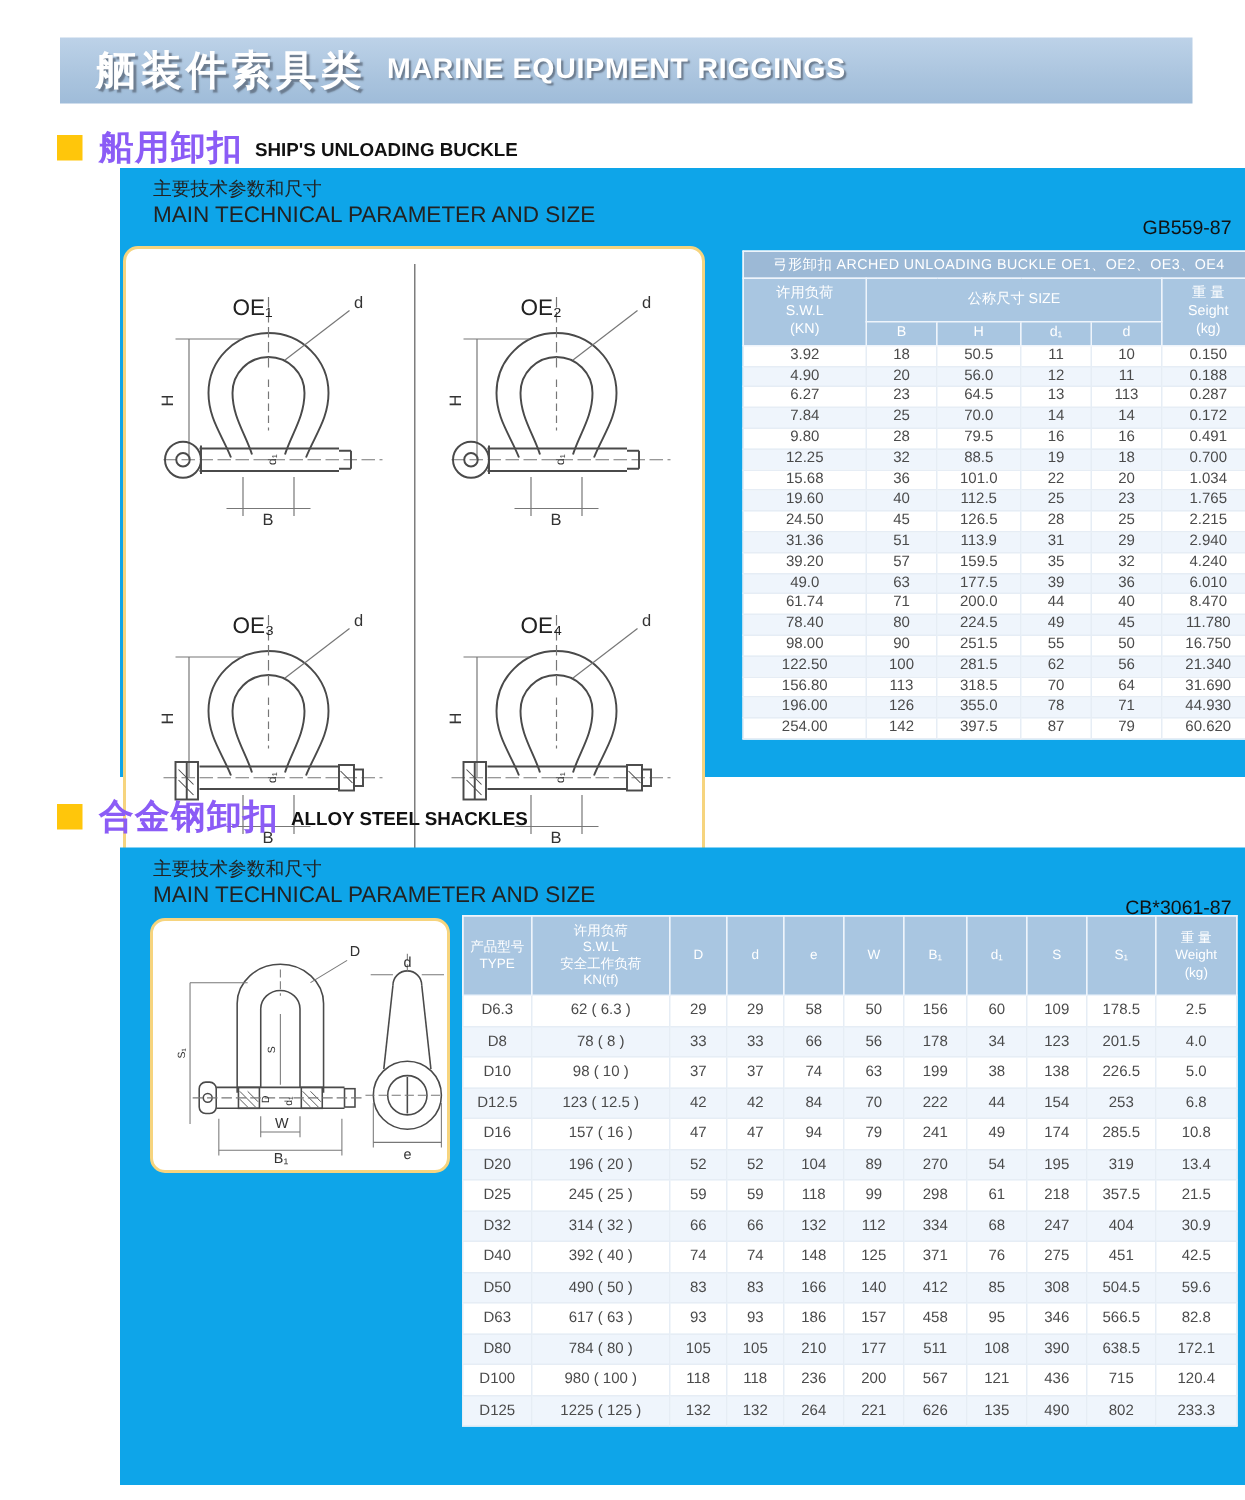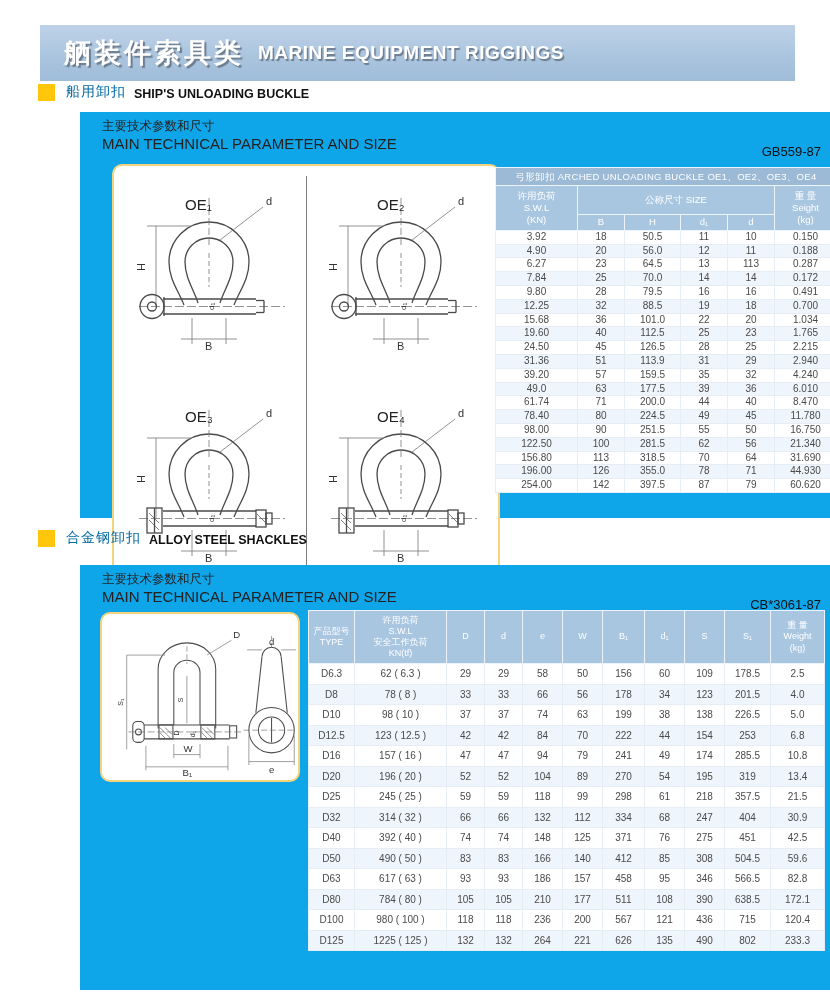--- a/index.html
+++ b/index.html
@@ -2,49 +2,49 @@
 <html><head>
 <meta charset="utf-8">
 <style>
   html,body{margin:0;padding:0;}
   body{
     width:830px;height:1000px;position:relative;background:#ffffff;
     font-family:"Liberation Sans","DejaVu Sans",sans-serif;color:#222;
     -webkit-font-smoothing:antialiased;
   }
   .banner{
-    position:absolute;left:40px;top:25px;width:755px;height:56px;
+    position:absolute;left:40px;top:25px;width:755px;height:44px;
     background:linear-gradient(180deg,#bdd2e8 0%,#aac4de 60%,#9fbcd9 100%);
     display:flex;align-items:center;padding-left:24px;box-sizing:border-box;
   }
   .banner-zh{
     font-size:27px;font-weight:bold;color:#fff;letter-spacing:3px;
     text-shadow:2px 2px 1px rgba(96,110,128,.85);
   }
   .banner-en{
     font-size:19px;font-weight:bold;color:#fff;margin-left:14px;letter-spacing:.5px;
     text-shadow:1.5px 1.5px 1px rgba(96,110,128,.85);
   }
   .section-head{position:absolute;left:38px;display:flex;align-items:center;}
   .section-head .sq{width:17px;height:17px;background:#ffc60b;margin-right:11px;flex:0 0 auto;}
-  .head-zh{font-size:14px;font-weight:normal;color:#0369a1;letter-spacing:1px;}
+  .head-zh{font-size:23px;font-weight:bold;color:#8b5cf6;letter-spacing:1px;}
   .head-en{font-size:12.5px;font-weight:bold;color:#111;margin-left:8px;padding-top:3px;}
   #sec1-head{top:83px;}
   #sec2-head{top:529px;}
   .panel{position:absolute;left:40px;width:755px;background:#0ea5e9;margin-left:40px;}
   #panel1{top:112px;height:406px;}
   #panel2{top:565px;height:425px;}
   .param-zh{position:absolute;left:22px;top:6px;font-size:12.5px;color:#222;}
   .param-en{position:absolute;left:22px;top:23px;font-size:15px;color:#222;}
   .standard{position:absolute;right:14px;top:32px;font-size:13px;color:#111;}
   .diagram-box{
     position:absolute;background:#fff;border:2px solid #f6d47e;border-radius:10px;
     box-sizing:border-box;
   }
-  #diagram1{left:32px;top:52px;width:388px;height:428px;
+  #diagram1{left:2px;top:52px;width:388px;height:428px;
     display:grid;grid-template-columns:1fr 1fr;grid-template-rows:1fr 1fr;place-items:center;}
   #diagram1 .vdiv{position:absolute;left:50%;top:10px;bottom:10px;width:1px;background:#7d7d7d;}
   #diagram2{left:20px;top:47px;width:200px;height:170px;display:flex;align-items:center;justify-content:center;}
   svg text{font-family:"Liberation Sans","DejaVu Sans",sans-serif;fill:#333;font-size:11px;}
   svg text.oe{font-size:15px;fill:#222;}
   svg text.sm{font-size:8px;}
   
   table.data{border-collapse:collapse;table-layout:fixed;background:#fff;}
   table.data th{
     background:#a9c6e1;color:#fff;font-weight:normal;font-size:9.5px;line-height:1.25;

